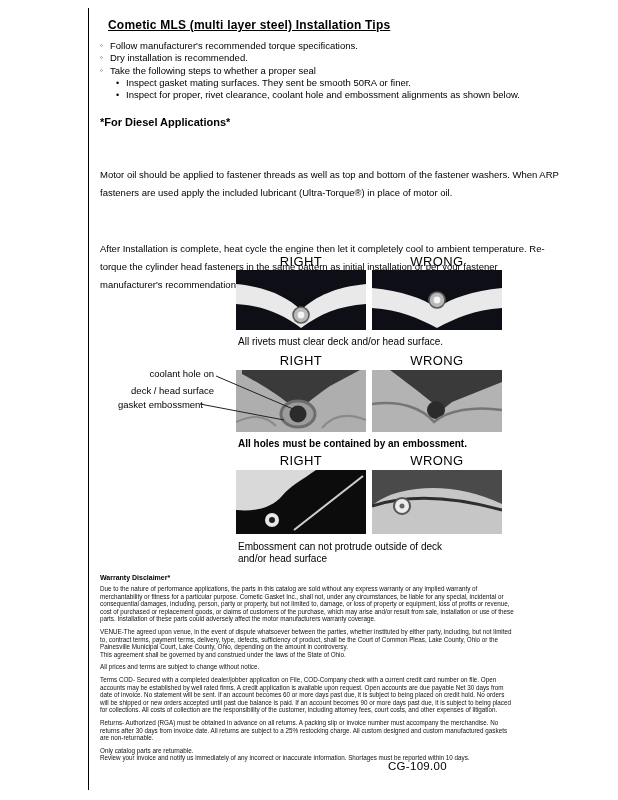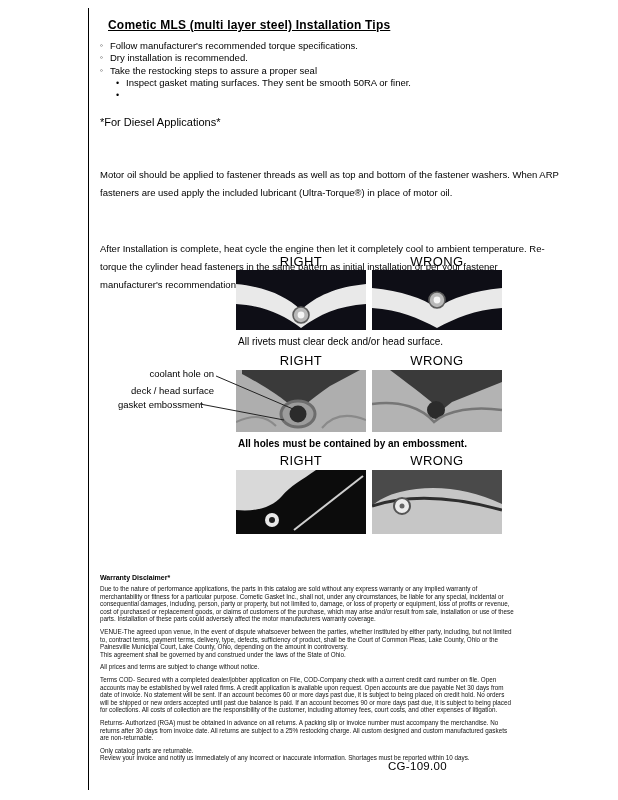--- a/index.html
+++ b/index.html
@@ -10,21 +10,21 @@
   }
   .left-rule { position:absolute; left:88px; top:8px; width:1px; height:782px; background:#000; }
 
   .content { position:absolute; left:100px; top:18px; width:462px; }
   .title { font-size:12px; font-weight:bold; text-decoration:underline; margin-left:8px; margin-bottom:8px; letter-spacing:.2px; }
   .bullets { font-size:9.5px; line-height:12.3px; }
   .bullet { display:flex; }
   .bmark { width:10px; flex:0 0 10px; font-size:8px; line-height:12.3px; }
   .bullet.sub { margin-left:16px; }
   .bullet.sub .bmark { font-size:9px; }
-  .diesel-heading { font-size:11px; font-weight:normal; margin-top:15px; margin-bottom:7px; }
+  .diesel-heading { font-size:11px; font-weight:bold; margin-top:15px; margin-bottom:7px; }
   .para { font-size:9.5px; line-height:18px; margin-bottom:9px; width:462px;margin-top:38px; }
 
   .diagrams { position:absolute; left:100px; top:228px; width:450px; height:340px;margin-top:24px; }
   .dlabel { position:absolute; width:130px; text-align:center; font-size:13px; letter-spacing:.4px; }
   .dimg { position:absolute; width:130px; }
   .dimg svg { display:block; }
   .caption { position:absolute; left:138px; font-size:10px; line-height:11.5px; white-space:pre-line; width:290px; }
   .ann1 { position:absolute; left:8px; top:113px; width:106px; text-align:right; font-size:9.5px; line-height:17px; white-space:pre-line; }
   .ann2 { position:absolute; left:18px; top:147px; font-size:9.5px; }
   .connectors { position:absolute; left:0; top:0; pointer-events:none; }
@@ -48,28 +48,29 @@
       <div class="bullet">
         <span class="bmark">◦</span>
         <span>Follow manufacturer's recommended torque specifications.</span>
       </div>
       <div class="bullet">
         <span class="bmark">◦</span>
         <span>Dry installation is recommended.</span>
       </div>
       <div class="bullet">
         <span class="bmark">◦</span>
-        <span>Take the restocking steps to assure a proper seal</span>
+        <span>Take the following steps to whether a proper seal</span>
       </div>
       <div class="bullet sub">
         <span class="bmark">•</span>
         <span>Inspect gasket mating surfaces.  They sent be smooth 50RA or finer.</span>
       </div>
       <div class="bullet sub">
         <span class="bmark">•</span>
+        <span>Inspect for proper, rivet clearance, coolant hole and embossment alignments as shown below.</span>
       </div>
     </div>
 
     <div class="diesel-heading">*For Diesel Applications*</div>
     <div class="para">Motor oil should be applied to fastener threads as well as top and bottom of the fastener washers. When ARP fasteners are used apply the included lubricant (Ultra-Torque®) in place of motor oil.</div>
     <div class="para">After Installation is complete, heat cycle the engine then let it completely cool to ambient temperature. Re-torque the cylinder head fasteners in the same pattern as initial installation or per your fastener manufacturer's recommendations.</div>
   </div>
 
   <div class="diagrams">
 
@@ -135,20 +136,22 @@
     </div>
     <div class="dimg" style="left:272px; top:218px;">
       <svg width="130" height="64" viewBox="0 0 130 64">
         <rect width="130" height="64" fill="#c6c6c6"></rect>
         <path d="M0,0 L130,0 L130,34 C96,18 60,14 28,22 C16,25 6,30 0,36 Z" fill="#4a4a4a"></path>
         <path d="M0,36 C30,26 72,24 130,40" stroke="#2e2e2e" stroke-width="3" fill="none"></path>
         <circle cx="30" cy="36" r="8" fill="#ececec" stroke="#555" stroke-width="2"></circle>
         <circle cx="30" cy="36" r="2.5" fill="#666"></circle>
       </svg>
     </div>
+    <div class="caption" style="top:289px;">Embossment can not protrude outside of deck
+and/or head surface</div>
   </div>
 
   <div class="disclaimer">
     <div class="d-heading">Warranty Disclaimer*</div>
     <div class="d-para">Due to the nature of performance applications, the parts in this catalog are sold without any express warranty or any implied warranty of merchantability or fitness for a particular purpose.  Cometic Gasket Inc., shall not, under any circumstances, be liable for any special, incidental or consequential damages, including, person, party or property, but not limited to, damage, or loss of property or equipment, loss of profits or revenue, cost of purchased or replacement goods, or claims of customers of the purchase, which may arise and/or result from sale, installation or use of these parts.  Installation of these parts could adversely affect the motor manufacturers warranty coverage.</div>
     <div class="d-para">VENUE-The agreed upon venue, in the event of dispute whatsoever between the parties, whether instituted by either party, including, but not limited to, contract terms, payment terms, delivery, type, defects, sufficiency of product, shall be the Court of Common Pleas, Lake County, Ohio or the Painesville Municipal Court, Lake County, Ohio, depending on the amount in controversy.
 This agreement shall be governed by and construed under the laws of the State of Ohio.</div>
     <div class="d-para">All prices and terms are subject to change without notice.</div>
     <div class="d-para">Terms COD- Secured with a completed dealer/jobber application on File, COD-Company check with a current credit card number on file.  Open accounts may be established by well rated firms.  A credit application is available upon request.  Open accounts are due payable Net 30 days from date of invoice.  No statement will be sent.  If an account becomes 60 or more days past due, it is subject to being placed on credit hold.  No orders will be shipped or new orders accepted until past due balance is paid.  If an account becomes 90 or more days past due, it is subject to being placed for collections.  All costs of collection are the responsibility of the customer, including attorney fees, court costs, and other expenses of litigation.</div>
     <div class="d-para">Returns- Authorized (RGA) must be obtained in advance on all returns.  A packing slip or invoice number must accompany the merchandise.  No returns after 30 days from invoice date.  All returns are subject to a 25% restocking charge.  All custom designed and custom manufactured gaskets are non-returnable.</div>

